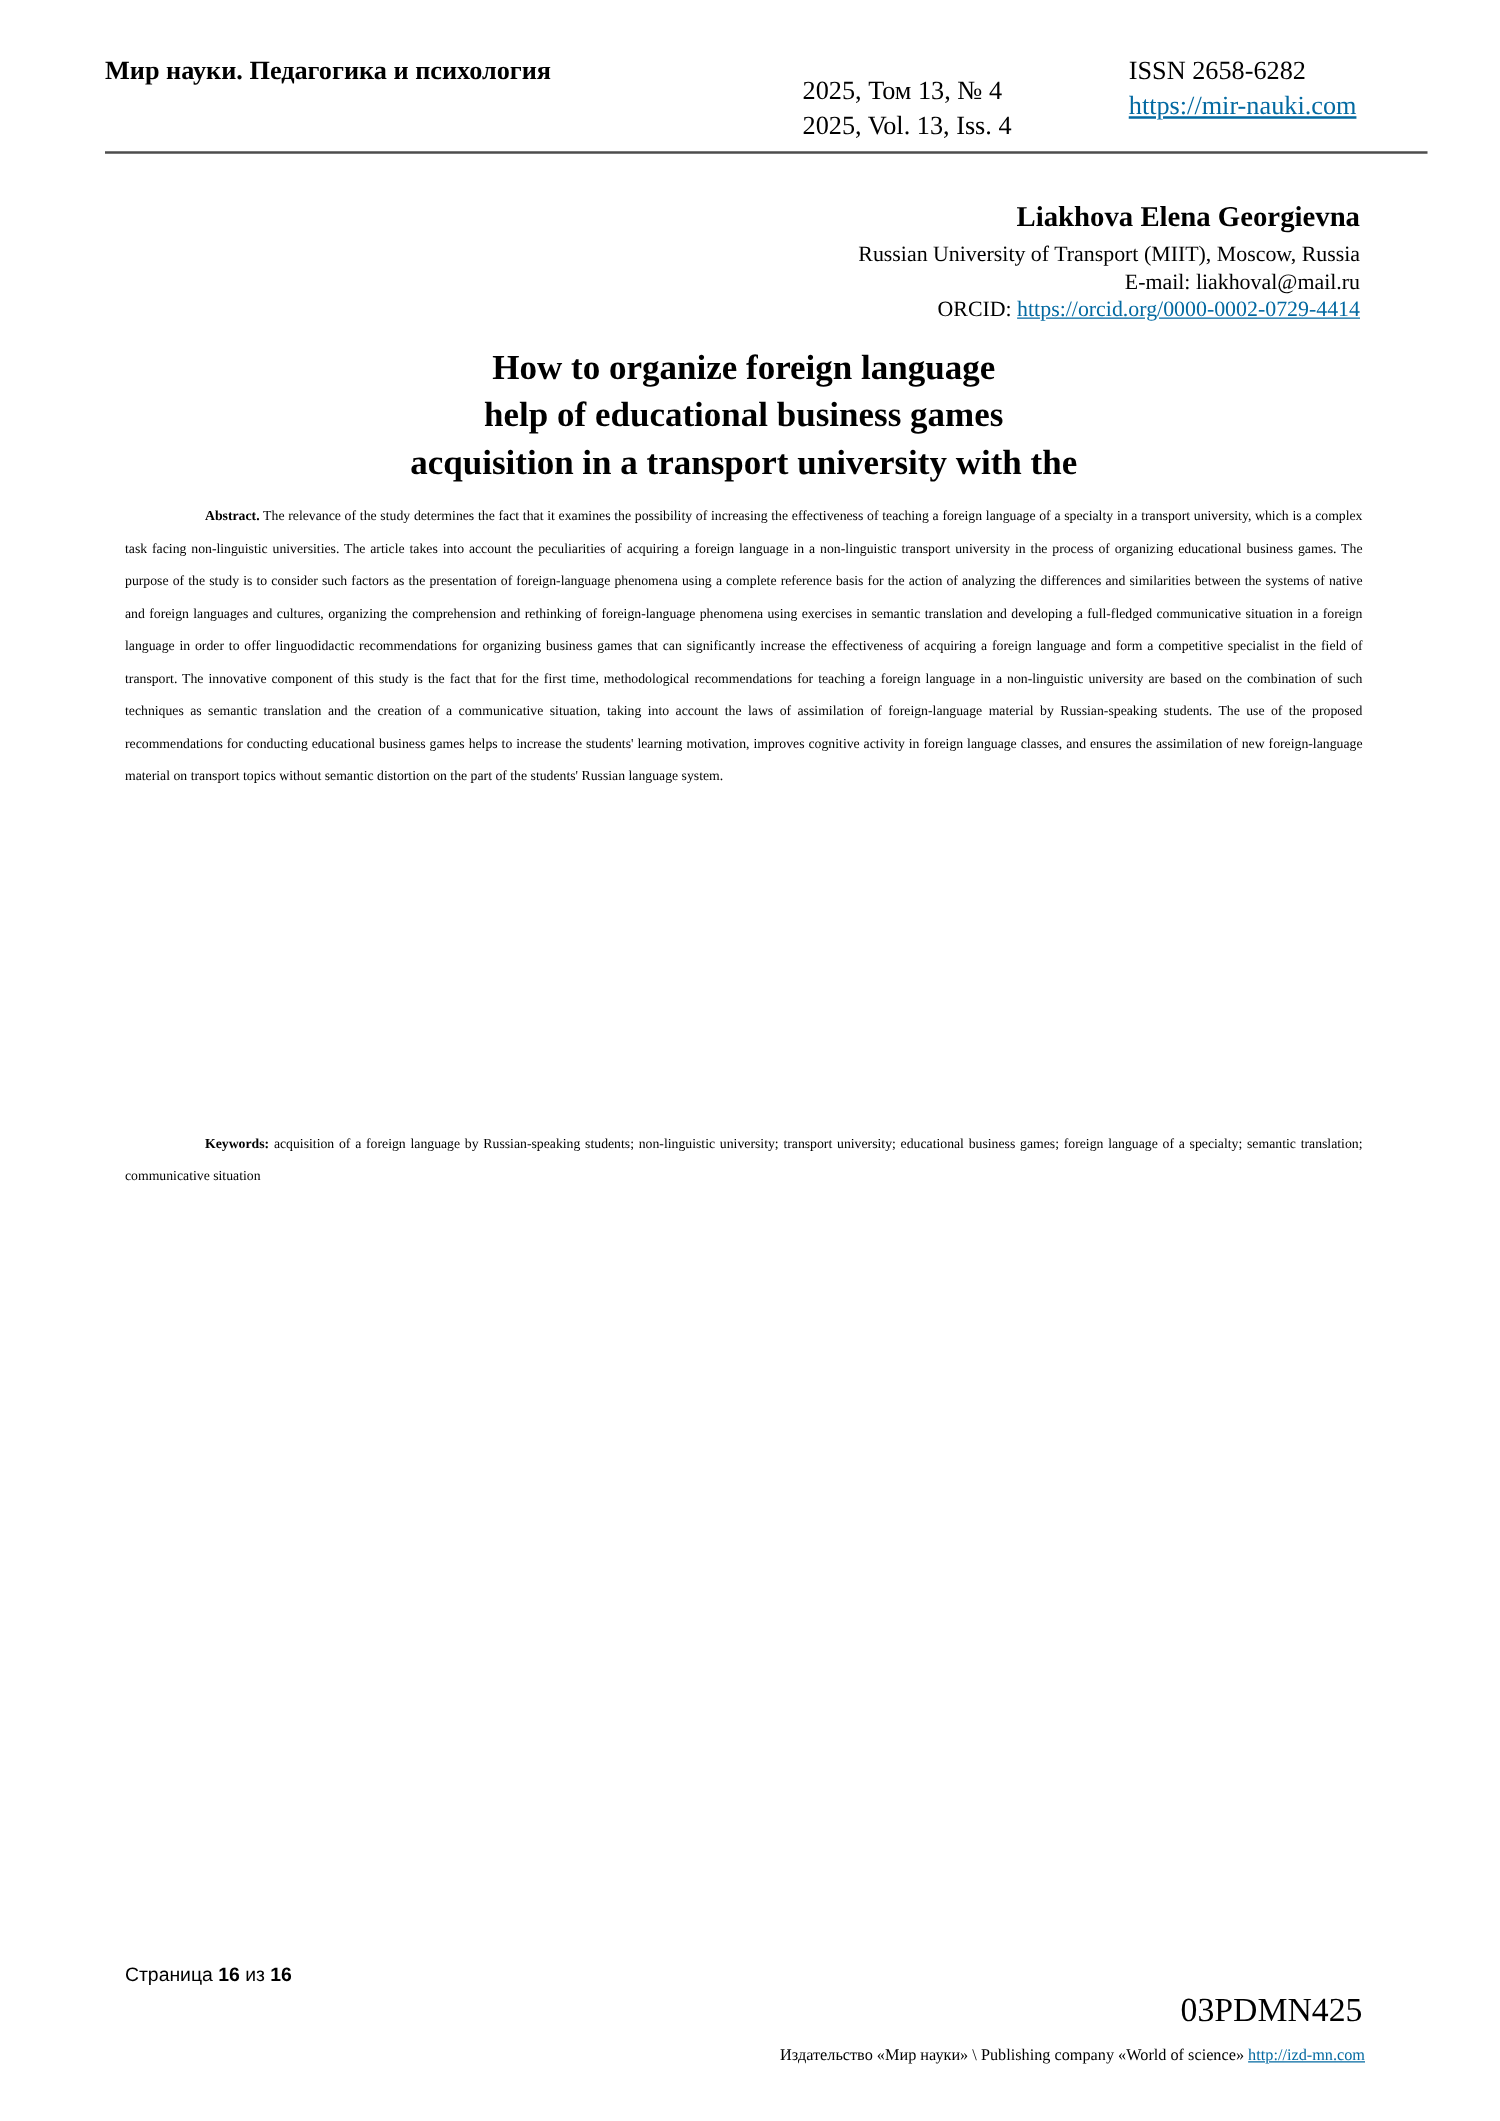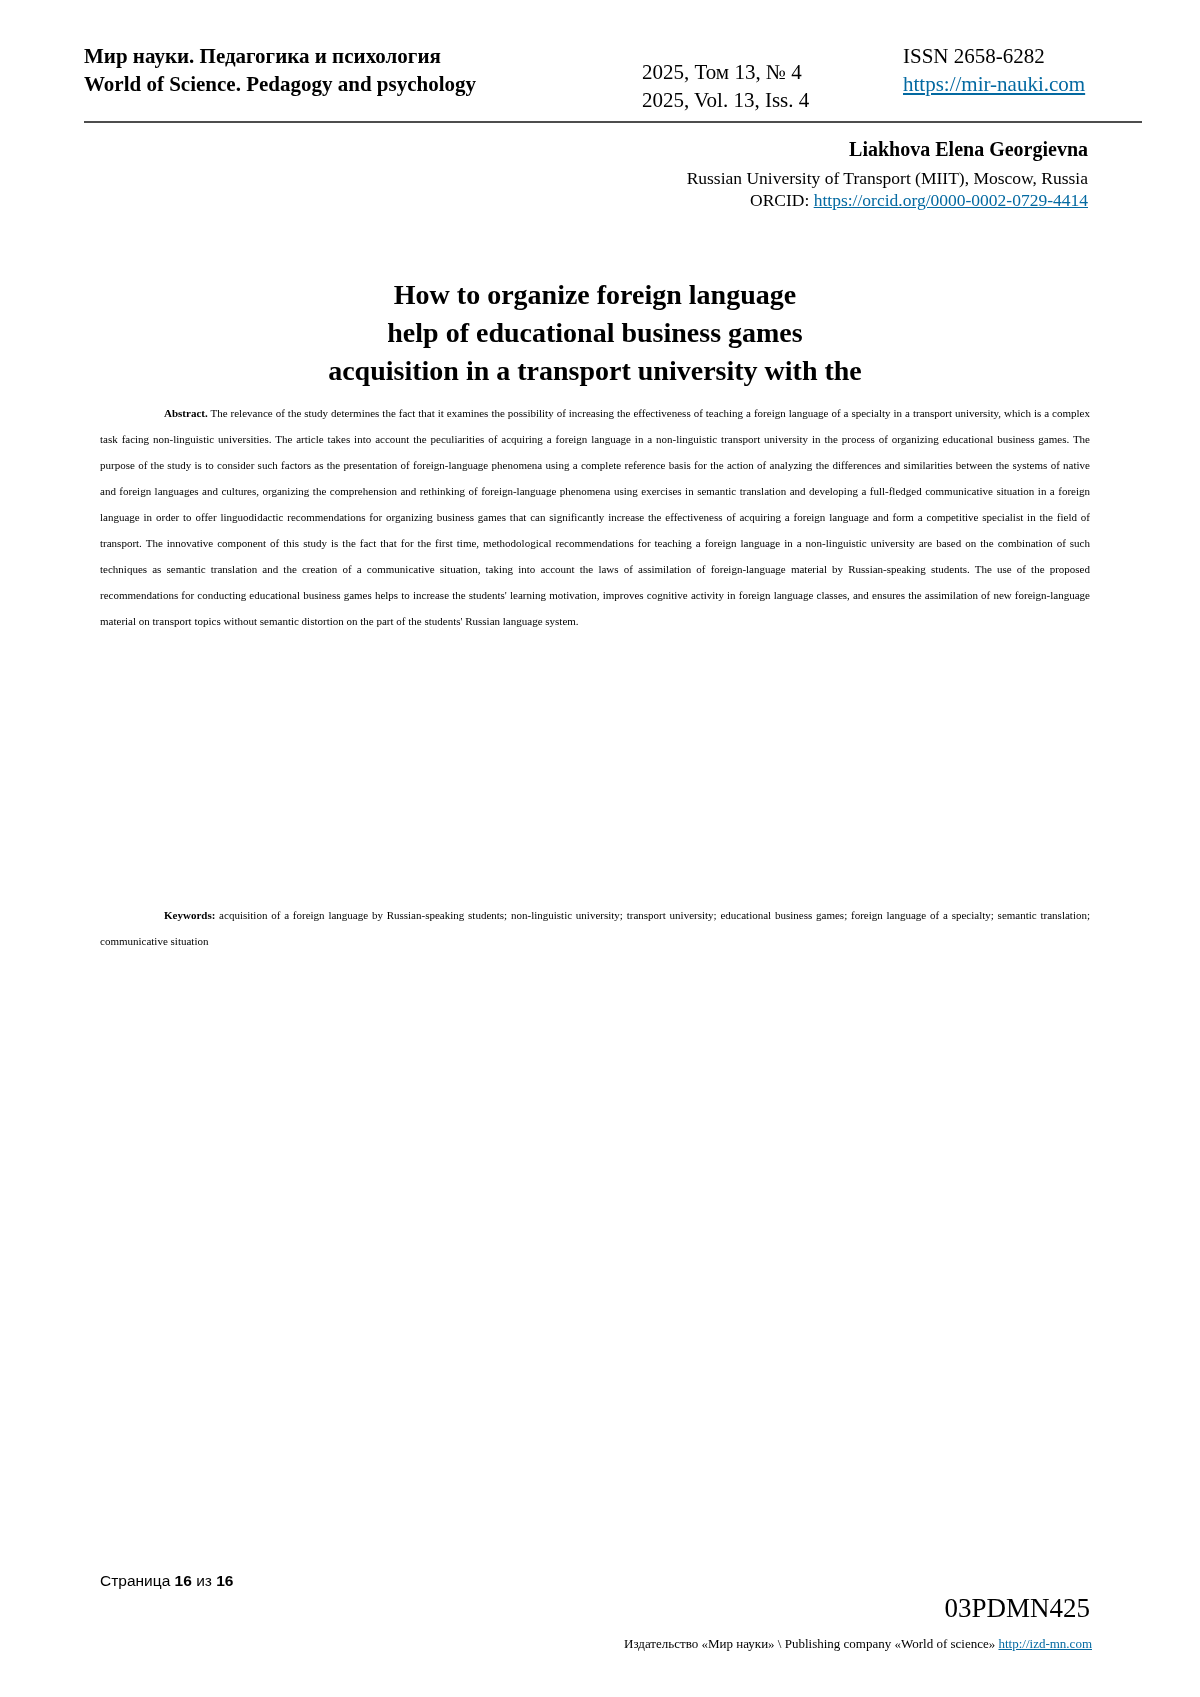--- a/index.html
+++ b/index.html
@@ -21,21 +21,21 @@
     padding-bottom: 7px;
   }
   .header .col { font-size: 21px; line-height: 28px; white-space: nowrap; }
   .header .col1 { flex: 0 0 558px; font-weight: bold; }
   .header .col2 { flex: 0 0 261px; margin-top: 16px; }
   .header .col3 { flex: 1 1 auto; }
   a.link { color: #0369a1; text-decoration: underline; cursor: pointer; }
 
   
   .author { position: absolute; top: 134px; right: 112px; text-align: right; }
-  .author-name { font-size: 20px; font-weight: bold; line-height: 30px; margin-bottom: 3px; }
+  .author-name { font-size: 23px; font-weight: bold; line-height: 30px; margin-bottom: 3px; margin-top: 25px; }
   .author-line { font-size: 17.5px; line-height: 22px; }
 
   
   .title {
     position: absolute; top: 276px; left: 100px; right: 110px;
     text-align: center; font-weight: bold;
     font-size: 28px; line-height: 38px;
   }
 
   
@@ -66,35 +66,35 @@
   }
 </style>
 </head>
 <body>
 
 <div class="page">
 
   <div class="header">
     <div class="col col1">
       <div>Мир науки. Педагогика и психология</div>
-      <div>World of Science. Pedagogy and psychology</div>
     </div>
     <div class="col col2">
       <div>2025, Том 13, № 4</div>
       <div>2025, Vol. 13, Iss. 4</div>
     </div>
     <div class="col col3">
       <div>ISSN 2658-6282</div>
       <div><a class="link">https://mir-nauki.com</a></div>
     </div>
   </div>
 
   <div class="author">
     <div class="author-name">Liakhova Elena Georgievna</div>
     <div class="author-line">Russian University of Transport (MIIT), Moscow, Russia</div>
+    <div class="author-line">E-mail: liakhoval@mail.ru</div>
     <div class="author-line"><span>ORCID: </span><a class="link">https://orcid.org/0000-0002-0729-4414</a></div>
   </div>
 
   <div class="title">
     <div>How to organize foreign language</div>
     <div>help of educational business games</div>
     <div>acquisition in a transport university with the</div>
   </div>
 
   <div class="bodytext abstract">

